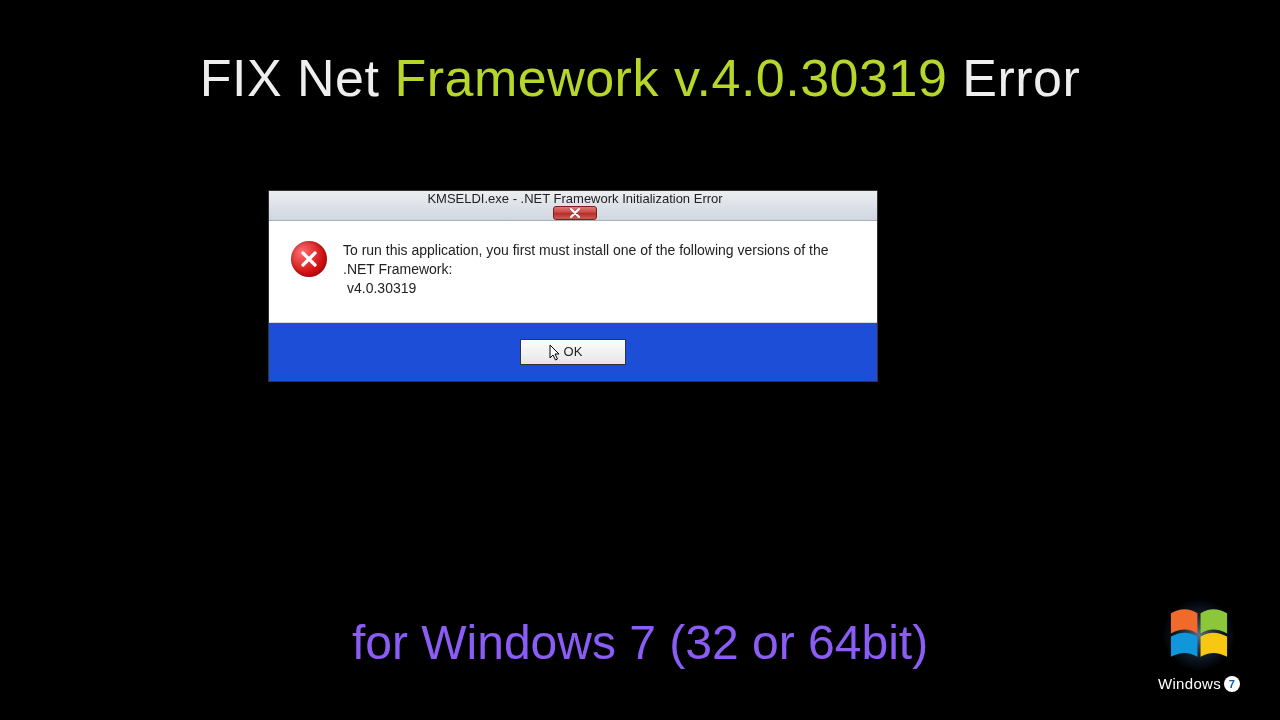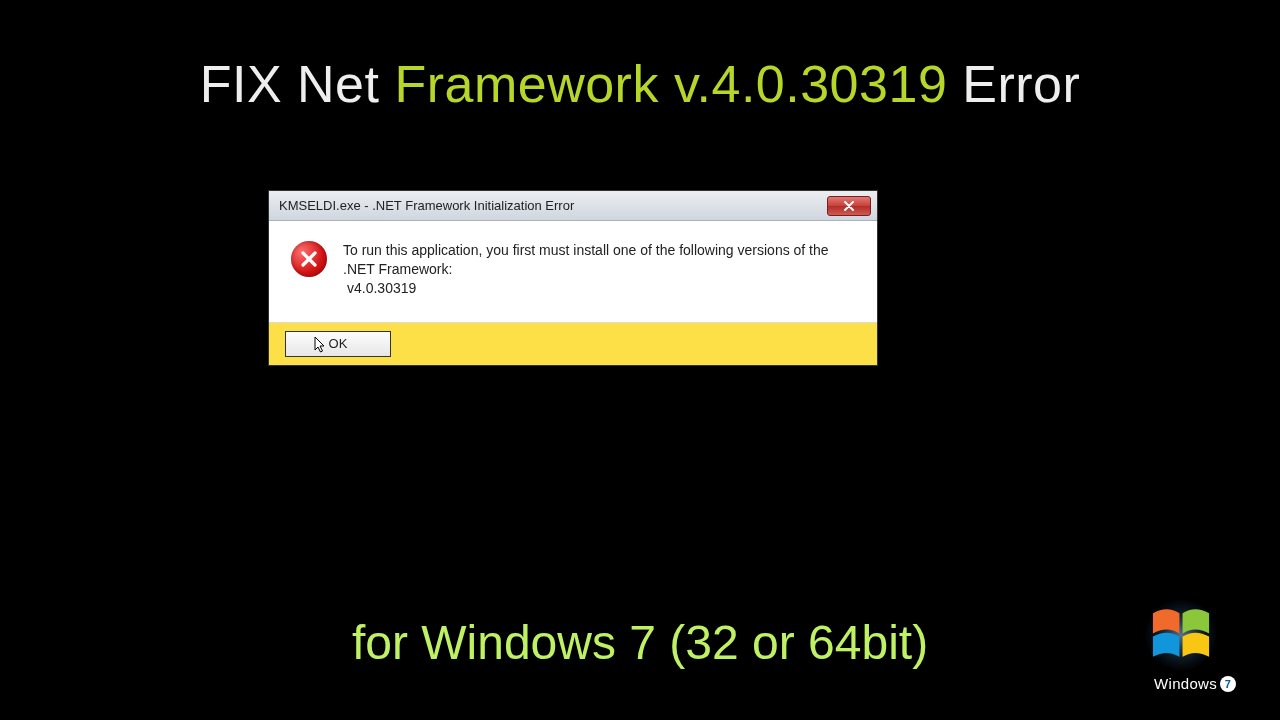--- a/index.html
+++ b/index.html
@@ -15,52 +15,52 @@
   position: absolute;
   top: 48px;
   left: 0;
   width: 100%;
   text-align: center;
   font-size: 52px;
   font-weight: 300;
   color: #eee;
   letter-spacing: 0.5px;
   font-family: "Segoe UI Light", "Segoe UI", sans-serif;
-  margin-top: 6px;
 }
 .heading .hl { color: #b6d62a; }
 .subheading {
   position: absolute;
   bottom: 50px;
   left: 0;
   width: 100%;
   text-align: center;
   font-size: 48px;
   font-weight: 300;
-  color: #bef264;
+  color: #8b5cf6;
   font-family: "Segoe UI Light", "Segoe UI", sans-serif;
 }
 .dialog {
   position: absolute;
   left: 268px;
   top: 190px;
   width: 610px;
   background: #f4f4f4;
   border: 1px solid #333;
   box-shadow: 0 0 12px rgba(0,0,0,0.7);
 }
 .titlebar {
   height: 30px;
   background: linear-gradient(#eceef1, #cfd6df);
   border-bottom: 1px solid #a9b0bb;
   display: flex;
   align-items: center;
   padding: 0 6px 0 10px;
   font-size: 13px;
   color: #222;
+  flex-direction: column;
 }
 .titlebar .title-text { flex: 1; }
 .close-btn {
   width: 44px;
   height: 20px;
   background: linear-gradient(#e07b76, #c8403b 49%, #b02d27 50%, #cf5a54);
   border: 1px solid #7a1f1b;
   border-radius: 3px;
   display: flex;
   align-items: center;
@@ -82,48 +82,48 @@
   box-shadow: inset 0 0 4px rgba(0,0,0,0.3);
 }
 .error-icon svg { display:block; }
 .msg {
   font-size: 14px;
   color: #222;
   line-height: 1.35;
 }
 .msg .ver { margin-left: 4px; }
 .dialog-footer {
-  background: #fde047;
-  padding: 8px 16px;
+  background: #1d4ed8;
+  padding: 16px 16px;
   display: flex;
-  justify-content: flex-start;
+  justify-content: center;
 }
 .ok-btn {
   width: 106px;
   height: 26px;
   background: linear-gradient(#fdfdfd, #e6e6e6);
   border: 1px solid #333;
   font-size: 13px;
   color: #222;
   display: flex;
   align-items: center;
   justify-content: center;
   gap: 4px;
   position: relative;
 }
 .ok-btn .cursor {
   position: absolute;
   left: 28px; top: 4px;
 }
 .win7-logo {
   position: absolute;
-  right: 44px;
+  right: 26px;
   bottom: 28px;
   width: 110px;
-  text-align: right;
+  text-align: center;
 }
 .win7-logo .flag { width: 78px; height: 72px; margin: 0 auto 4px; display:block; }
 .win7-logo .brand {
   color: #fff; font-size: 15px; letter-spacing: 0.3px;
   font-family: "Segoe UI", sans-serif;
 }
 .win7-logo .brand .seven {
   background: #fff; color: #0a5aa6; border-radius: 50%;
   width: 16px; height: 16px; display: inline-flex;
   align-items: center; justify-content: center;

